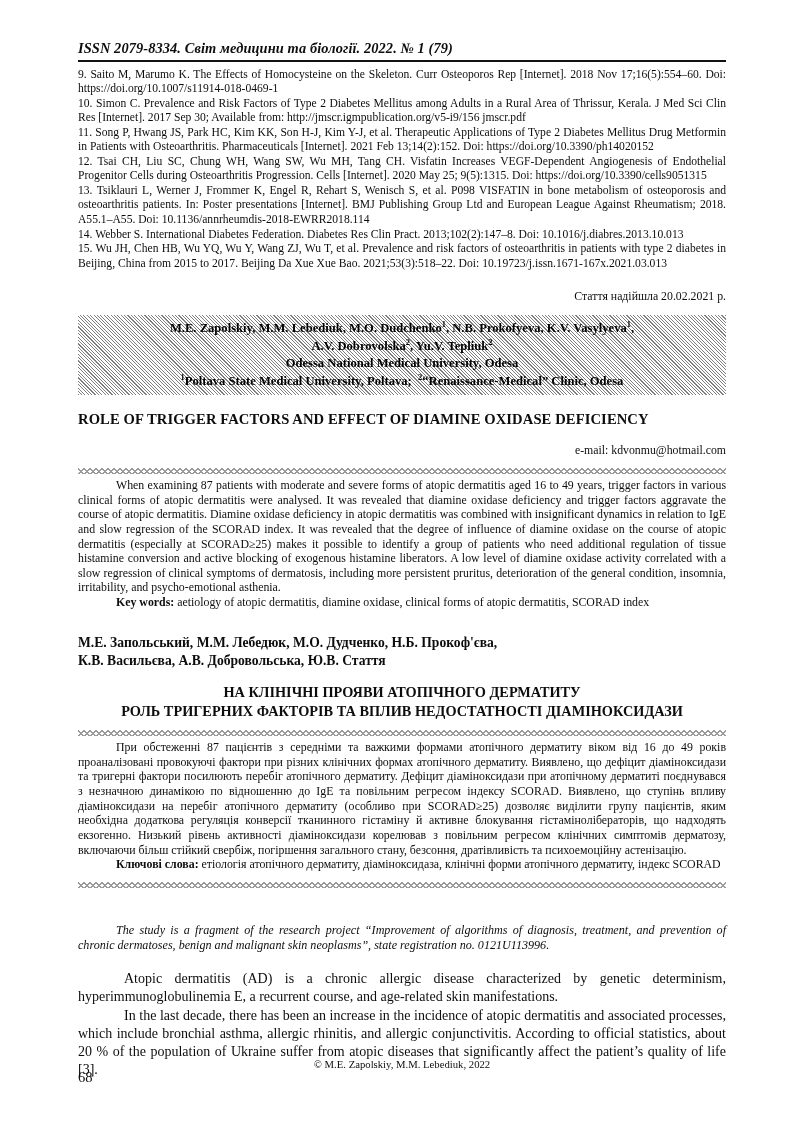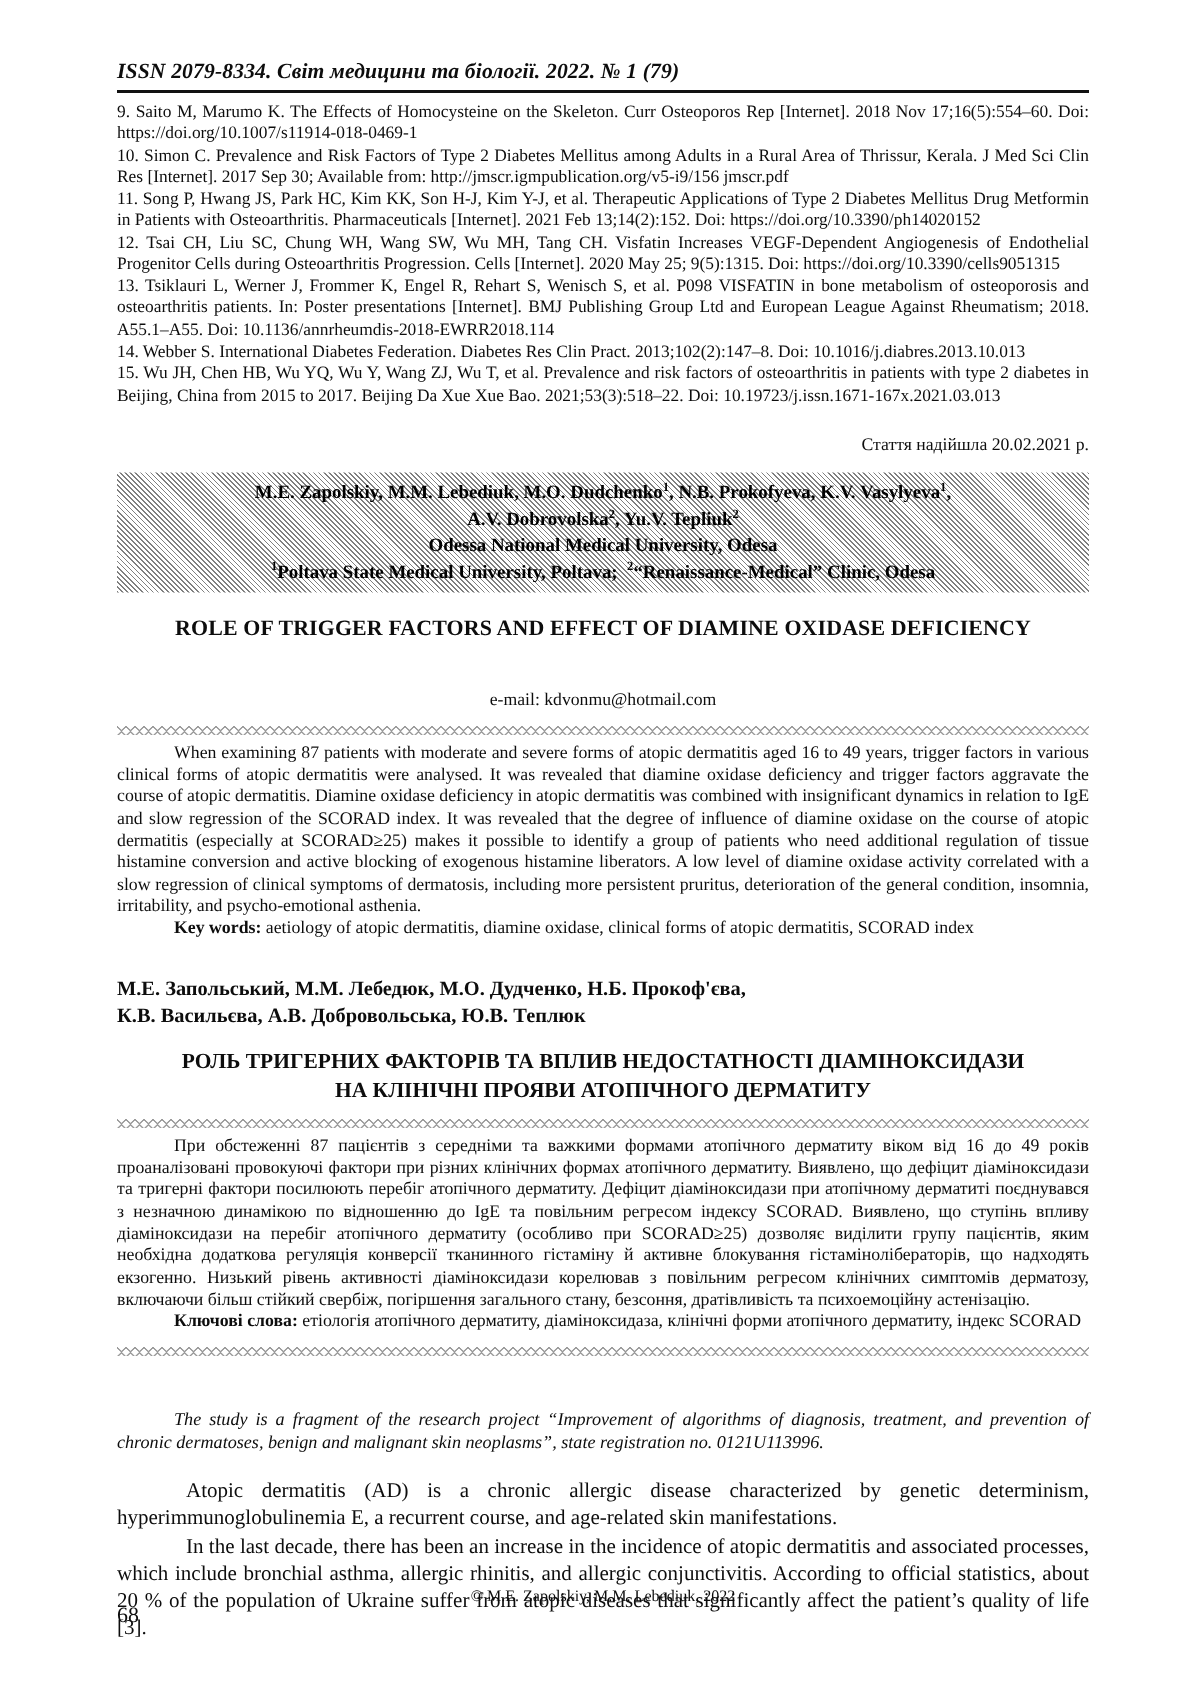--- a/index.html
+++ b/index.html
@@ -85,37 +85,36 @@
         rgba(255,255,255,0) 0.8px,
         rgba(255,255,255,0) 2.4px);
     color: #000;
   }
   .authors-band div { position: relative; }
   .authors-band sup { font-size: 8.4px; vertical-align: super; }
 
   
   .art-title {
     margin-top: 15px;
-    text-align: center;
     font-weight: bold;
     font-size: 14.6px;
     line-height: 1.30;
     letter-spacing: 0.1px;
   }
   .art-title-ua {
     margin-top: 13px;
     text-align: center;
     font-weight: bold;
     font-size: 14.3px;
     line-height: 1.30;
   }
 
   .email {
-    margin-top: 30px;
-    text-align: center;
+    margin-top: 14px;
+    text-align: right;
     font-size: 11.8px;
   }
 
   
   .zigzag {
     height: 9px;
     margin: 7px 0 4px 0;
     background-repeat: repeat-x;
     background-size: 6px 7px;
     background-position: 0 3px;
@@ -219,26 +218,26 @@
 
     <div class="zigzag"></div>
 
     <div class="abstract">
       <p>When examining 87 patients with moderate and severe forms of atopic dermatitis aged 16 to 49 years, trigger factors in various clinical forms of atopic dermatitis were analysed. It was revealed that diamine oxidase deficiency and trigger factors aggravate the course of atopic dermatitis. Diamine oxidase deficiency in atopic dermatitis was combined with insignificant dynamics in relation to IgE and slow regression of the SCORAD index. It was revealed that the degree of influence of diamine oxidase on the course of atopic dermatitis (especially at SCORAD≥25) makes it possible to identify a group of patients who need additional regulation of tissue histamine conversion and active blocking of exogenous histamine liberators. A low level of diamine oxidase activity correlated with a slow regression of clinical symptoms of dermatosis, including more persistent pruritus, deterioration of the general condition, insomnia, irritability, and psycho-emotional asthenia.</p>
       <div class="kw"><b>Key words:</b> <span>aetiology of atopic dermatitis, diamine oxidase, clinical forms of atopic dermatitis, SCORAD index</span></div>
     </div>
 
     <div class="authors-ua">
       <div>М.Е. Запольський, М.М. Лебедюк, М.О. Дудченко, Н.Б. Прокоф'єва,</div>
-      <div>К.В. Васильєва, А.В. Добровольська, Ю.В. Теплюк</div>
+      <div>К.В. Васильєва, А.В. Добровольська, Ю.В. Стаття</div>
     </div>
 
     <div class="art-title-ua">
+      <div>НА КЛІНІЧНІ ПРОЯВИ АТОПІЧНОГО ДЕРМАТИТУ</div>
       <div>РОЛЬ ТРИГЕРНИХ ФАКТОРІВ ТА ВПЛИВ НЕДОСТАТНОСТІ ДІАМІНОКСИДАЗИ</div>
-      <div>НА КЛІНІЧНІ ПРОЯВИ АТОПІЧНОГО ДЕРМАТИТУ</div>
     </div>
 
     <div class="zigzag"></div>
 
     <div class="abstract">
       <p>При обстеженні 87 пацієнтів з середніми та важкими формами атопічного дерматиту віком від 16 до 49 років проаналізовані провокуючі фактори при різних клінічних формах атопічного дерматиту. Виявлено, що дефіцит діаміноксидази та тригерні фактори посилюють перебіг атопічного дерматиту. Дефіцит діаміноксидази при атопічному дерматиті поєднувався з незначною динамікою по відношенню до IgE та повільним регресом індексу SCORAD. Виявлено, що ступінь впливу діаміноксидази на перебіг атопічного дерматиту (особливо при SCORAD≥25) дозволяє виділити групу пацієнтів, яким необхідна додаткова регуляція конверсії тканинного гістаміну й активне блокування гістамінoліберaторів, що надходять екзогенно. Низький рівень активності діаміноксидази корелював з повільним регресом клінічних симптомів дерматозу, включаючи більш стійкий свербіж, погіршення загального стану, безсоння, дратівливість та психоемоційну астенізацію.</p>
       <div class="kw"><b>Ключові слова:</b> <span>етіологія атопічного дерматиту, діаміноксидаза, клінічні форми атопічного дерматиту, індекс SCORAD</span></div>
     </div>
 
     <div class="zigzag"></div>

